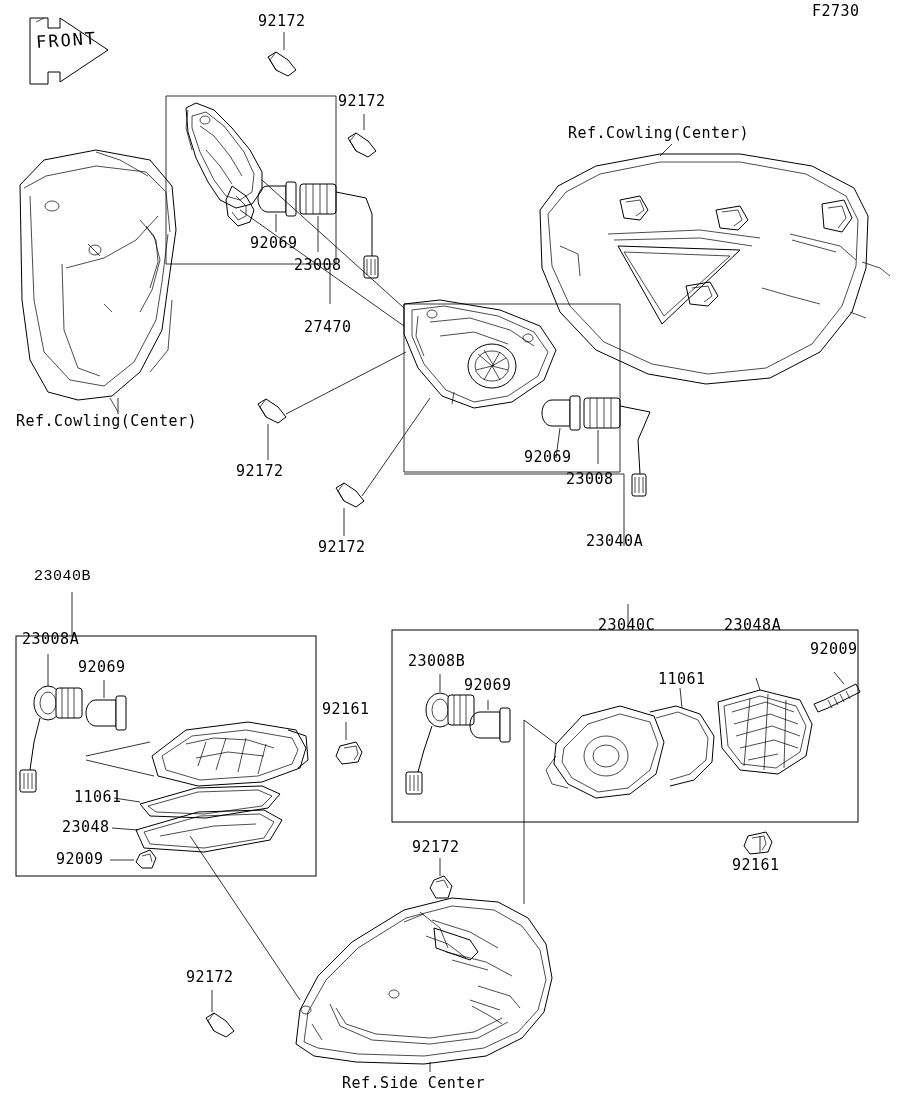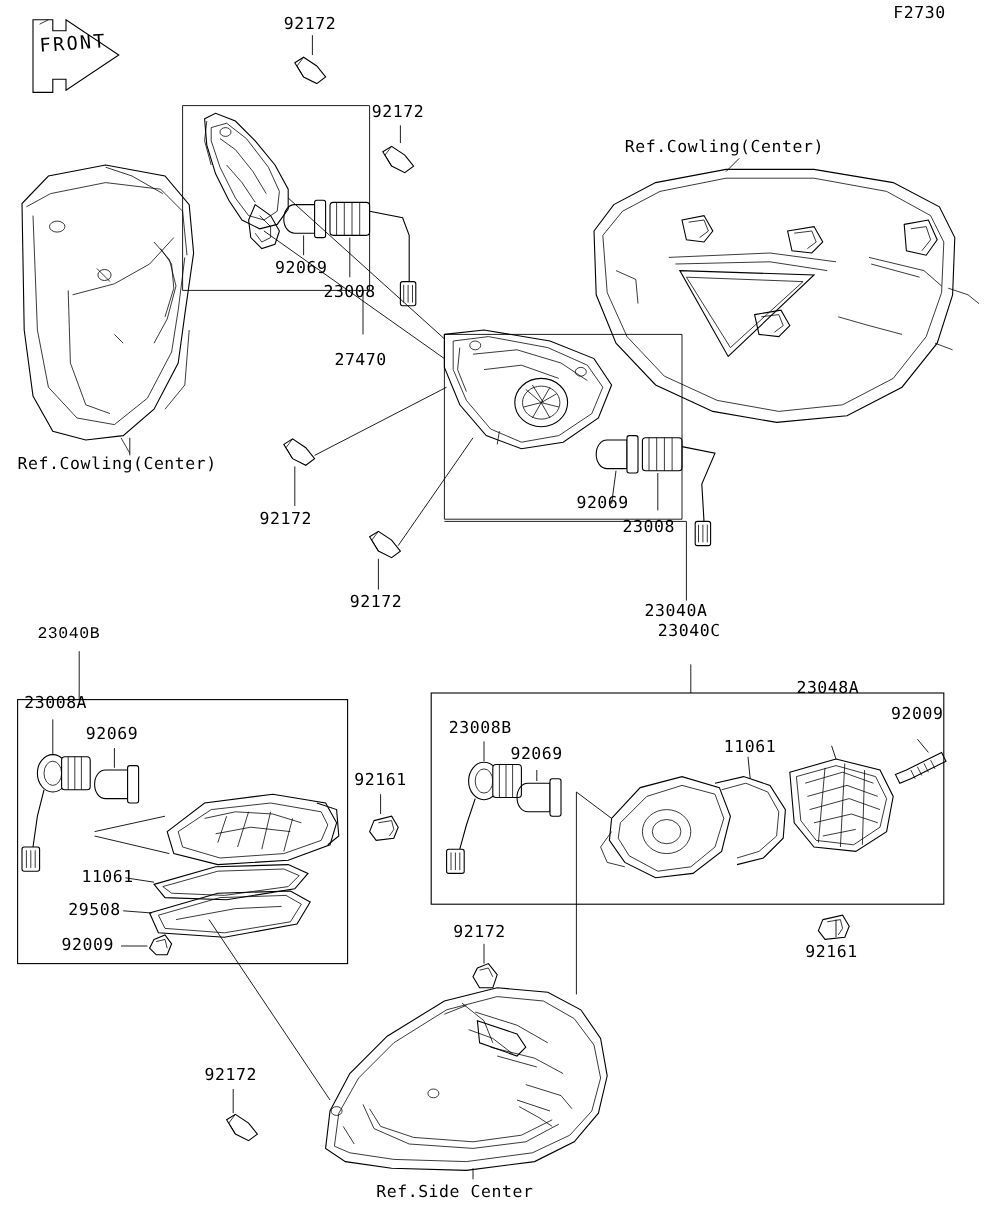--- a/index.html
+++ b/index.html
@@ -336,29 +336,29 @@
   <div class="lbl" style="left:294px;top:256px;">23008</div>
   <div class="lbl" style="left:304px;top:318px;">27470</div>
 
   <div class="lbl" style="left:568px;top:124px;">Ref.Cowling(Center)</div>
   <div class="lbl" style="left:16px;top:412px;">Ref.Cowling(Center)</div>
 
   <div class="lbl" style="left:236px;top:462px;">92172</div>
   <div class="lbl" style="left:318px;top:538px;">92172</div>
   <div class="lbl" style="left:524px;top:448px;">92069</div>
   <div class="lbl" style="left:566px;top:470px;">23008</div>
-  <div class="lbl" style="left:586px;top:546px;">23040A</div>
-  <div class="lbl" style="left:598px;top:564px;">23040C</div>
+  <div class="lbl" style="left:586px;top:532px;">23040A</div>
+  <div class="lbl" style="left:598px;top:616px;">23040C</div>
 
   <div class="lbl" style="left:34px;top:568px;font-family:Liberation Mono, monospace;">23040B</div>
   <div class="lbl" style="left:22px;top:630px;">23008A</div>
   <div class="lbl" style="left:78px;top:658px;">92069</div>
   <div class="lbl" style="left:322px;top:700px;">92161</div>
   <div class="lbl" style="left:74px;top:788px;">11061</div>
-  <div class="lbl" style="left:62px;top:818px;">29508</div>
+  <div class="lbl" style="left:62px;top:818px;">23048</div>
   <div class="lbl" style="left:56px;top:850px;">92009</div>
 
   <div class="lbl" style="left:408px;top:652px;text-align:center;">23008B</div>
   <div class="lbl" style="left:464px;top:676px;">92069</div>
   <div class="lbl" style="left:658px;top:670px;">11061</div>
   <div class="lbl" style="left:724px;top:616px;">23048A</div>
   <div class="lbl" style="left:810px;top:640px;">92009</div>
   <div class="lbl" style="left:732px;top:856px;">92161</div>
 
   <div class="lbl" style="left:412px;top:838px;">92172</div>

